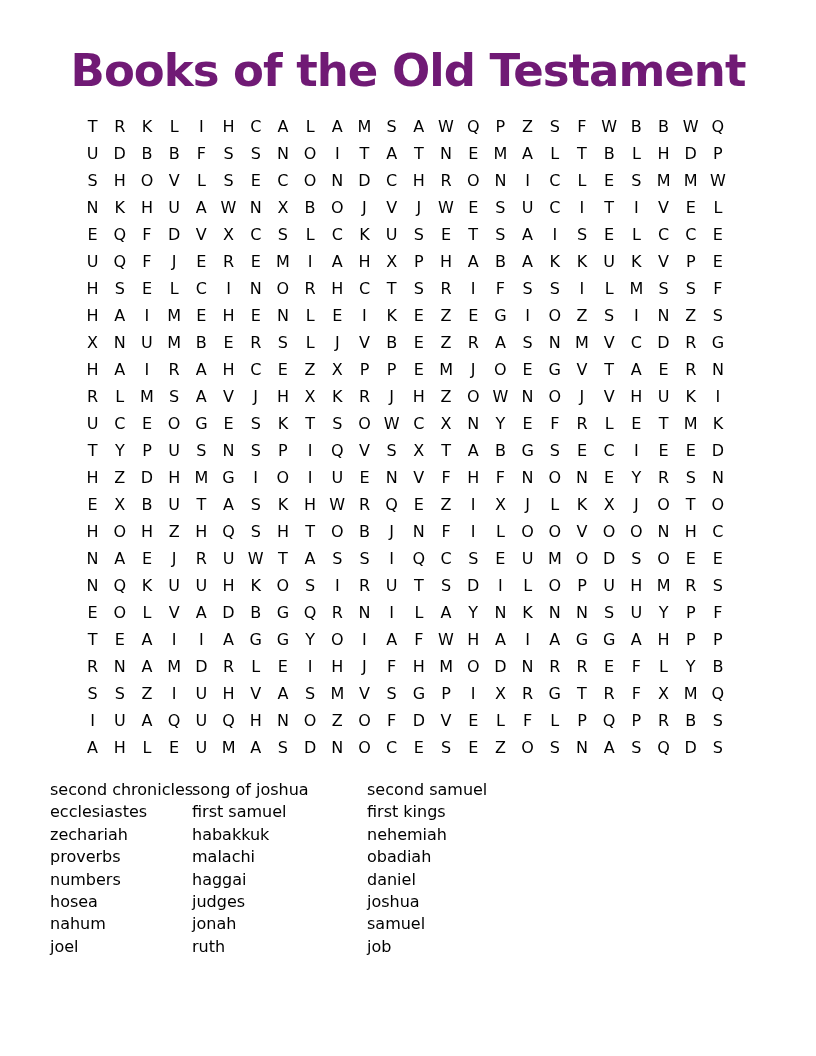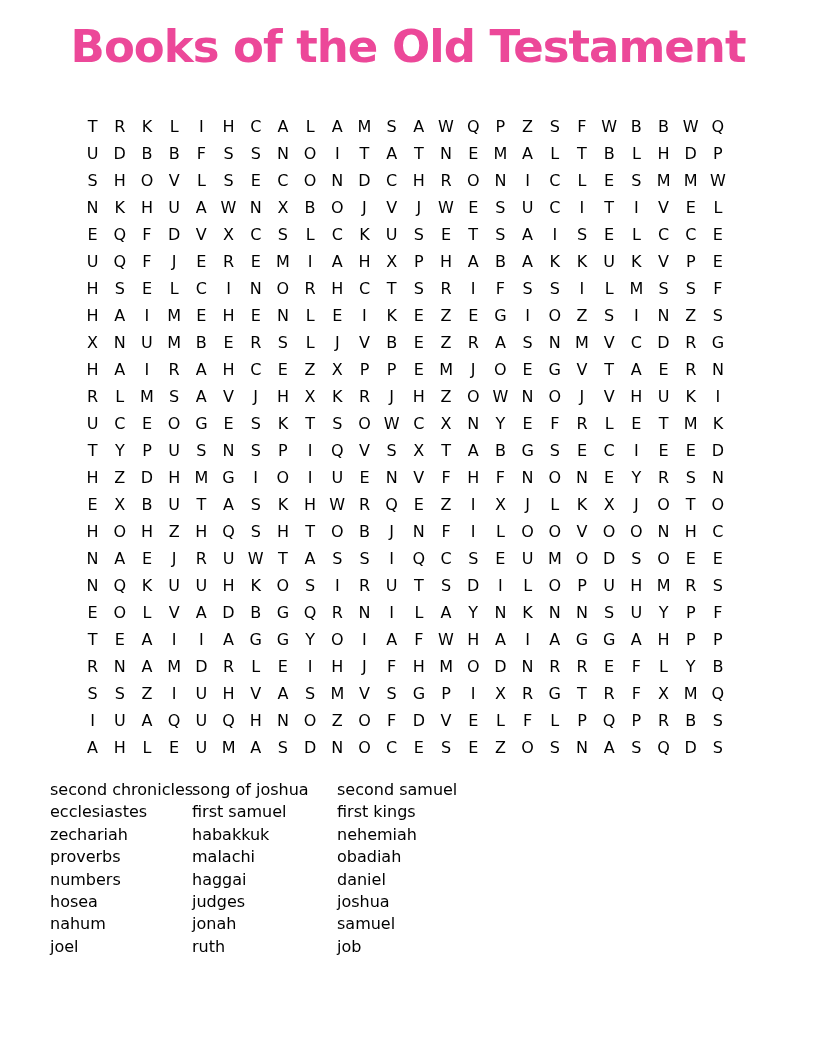--- a/index.html
+++ b/index.html
@@ -11,29 +11,29 @@
     position: relative;
     width: 816px;
     height: 1056px;
     background: #ffffff;
     font-family: "DejaVu Sans", sans-serif;
     color: #000000;
     overflow: hidden;
   }
   .title {
     position: absolute;
-    top: 20px;
+    top: 44px;
     left: 0;
     right: 0;
     margin: 0;
     text-align: center;
     font-size: 45px;
     font-weight: 600;
     letter-spacing: -1px;
-    color: #ec4899;
+    color: #701a75;
   }
   .grid {
     position: absolute;
     left: 79px;
     top: 113px;
     display: grid;
     grid-template-columns: repeat(24, 27.2px);
     grid-auto-rows: 27px;
   }
   .cell {
@@ -49,21 +49,21 @@
     position: absolute;
     left: 50px;
     top: 779px;
     display: flex;
     align-items: center;
   }
   .word-col { flex: 0 0 auto; }
   .word-col.c0 { width: 142px; }
   .word-col.c1 { width: 145px; }
   .word-col.c2 { width: 145px; }
-  .word-col.c3 { width: 142px; }
+  .word-col.c3 { width: 142px; margin-left: 30px; }
   .word-col.c4 { width: auto; }
   .word {
     font-size: 16px;
     line-height: 22.4px;
     white-space: nowrap;
     color: #000000;
   }
 </style>
 </head>
 <body>

